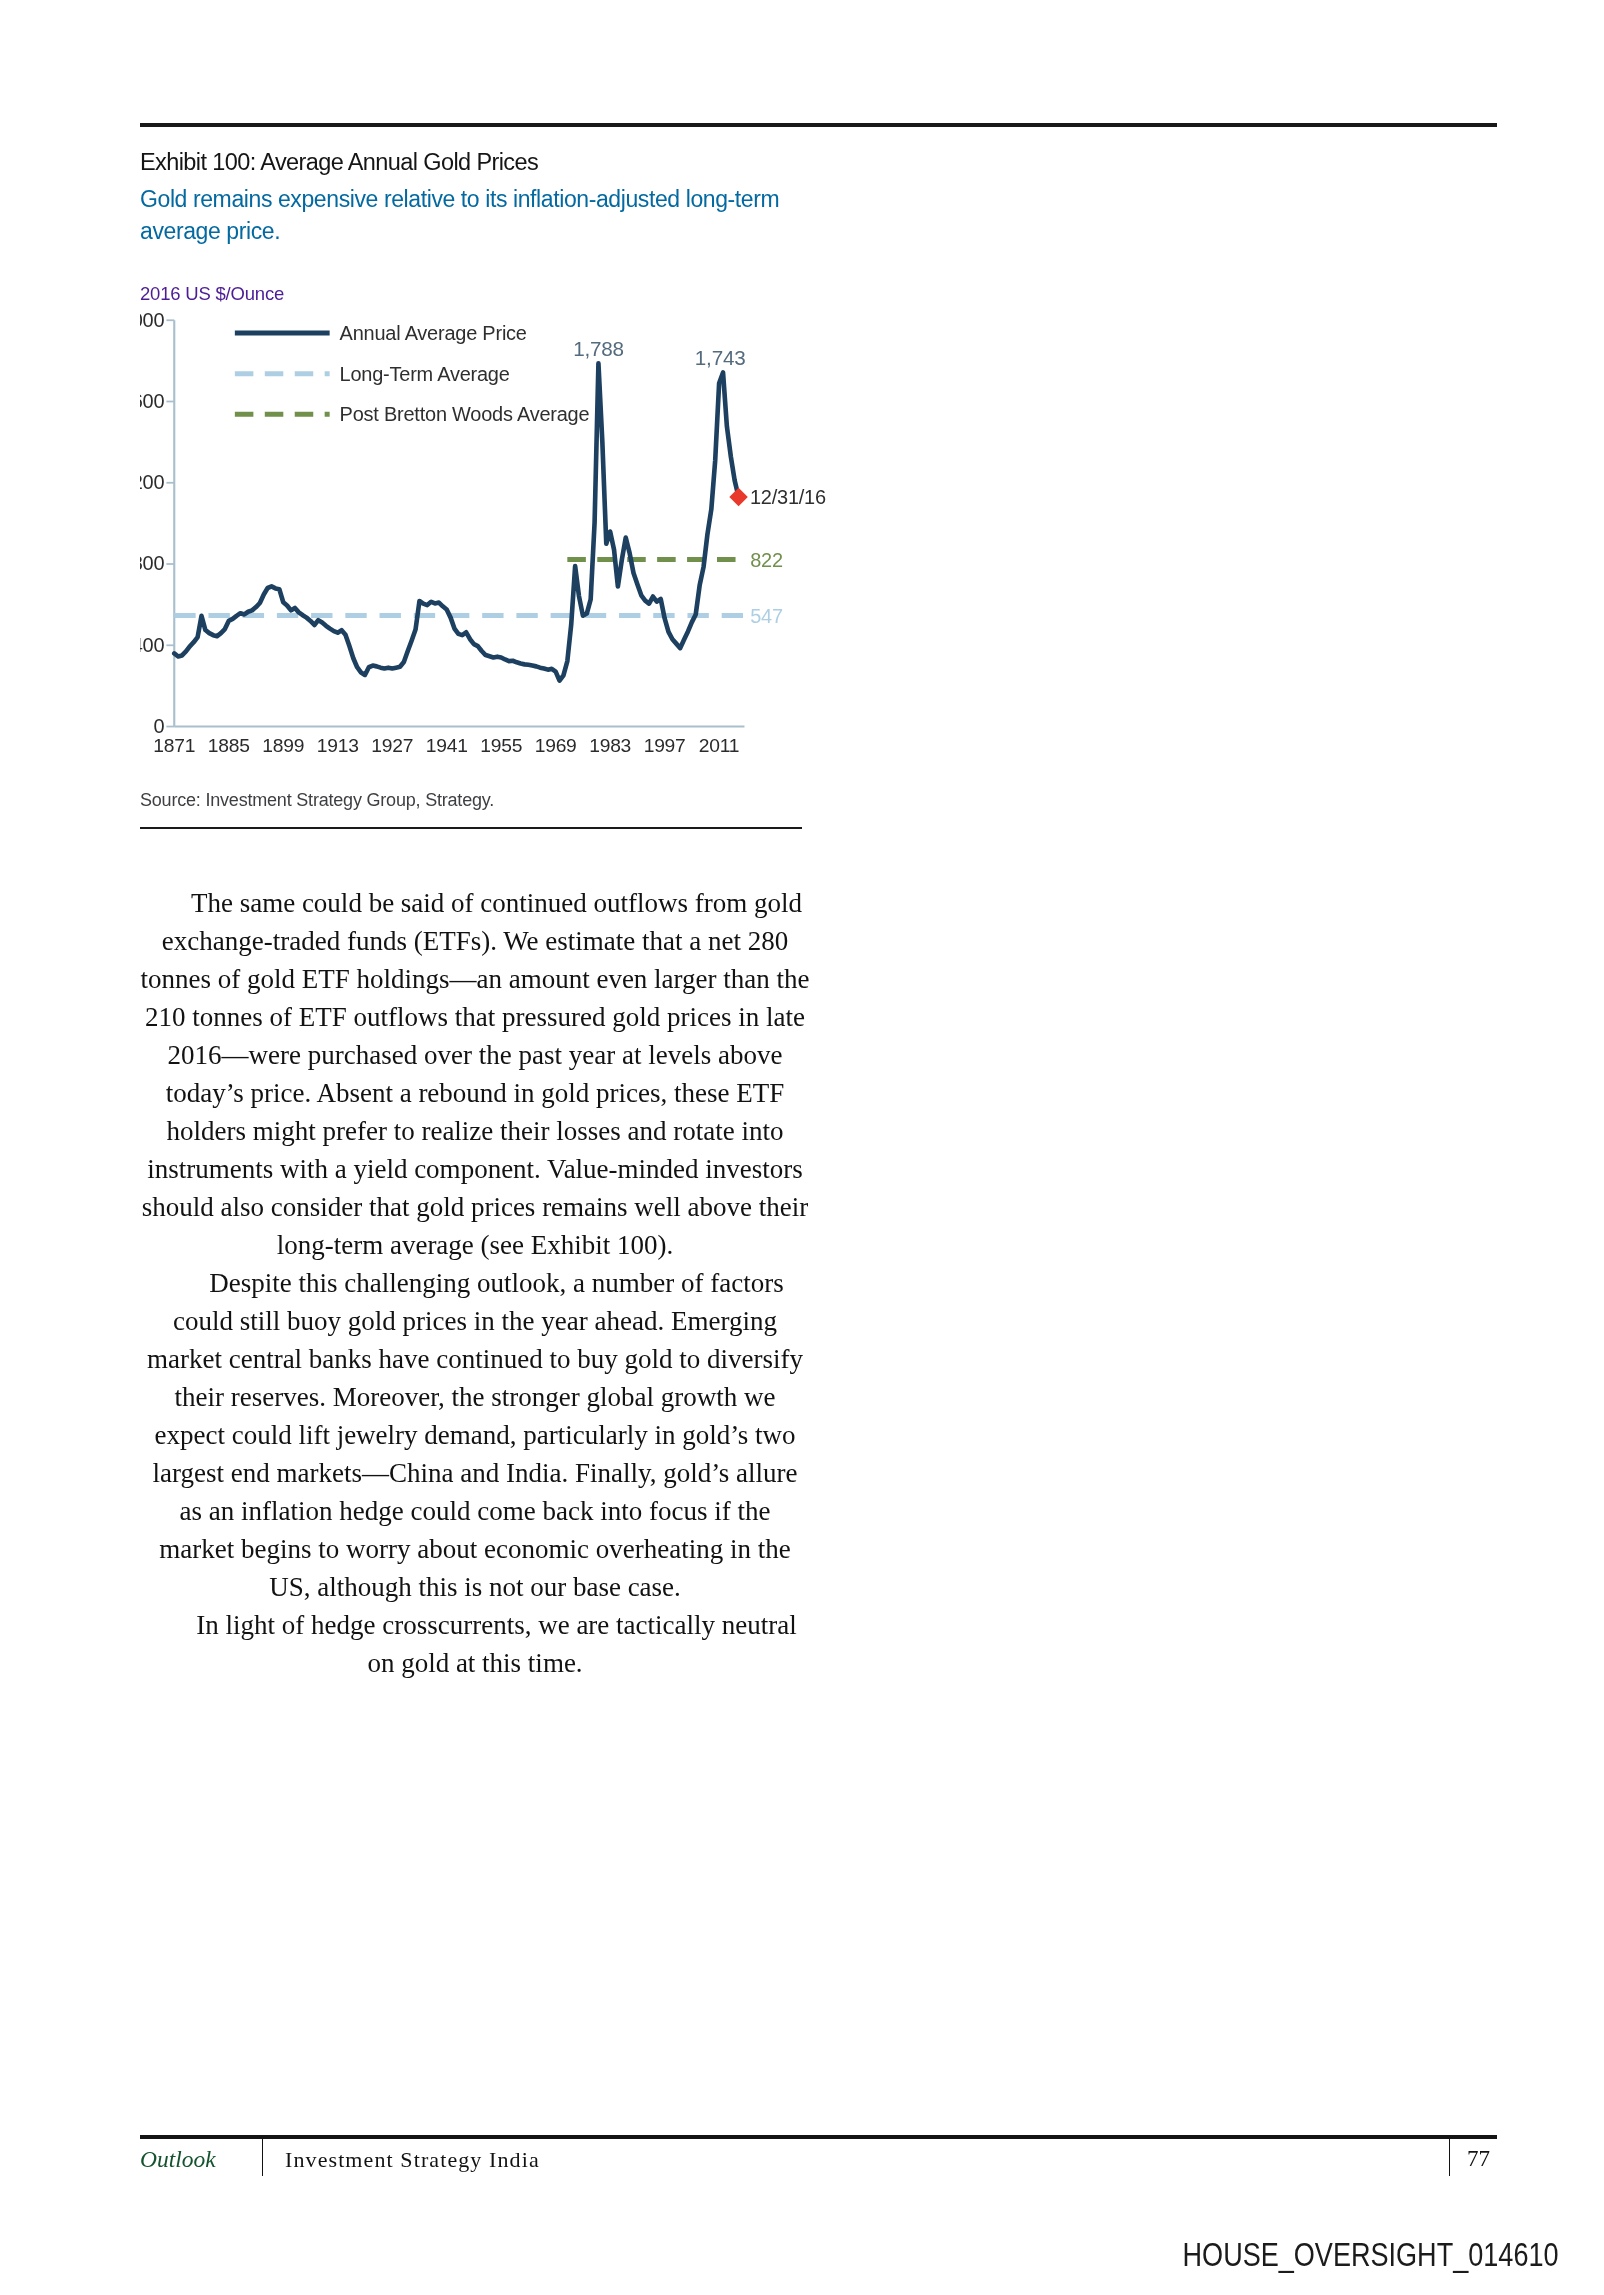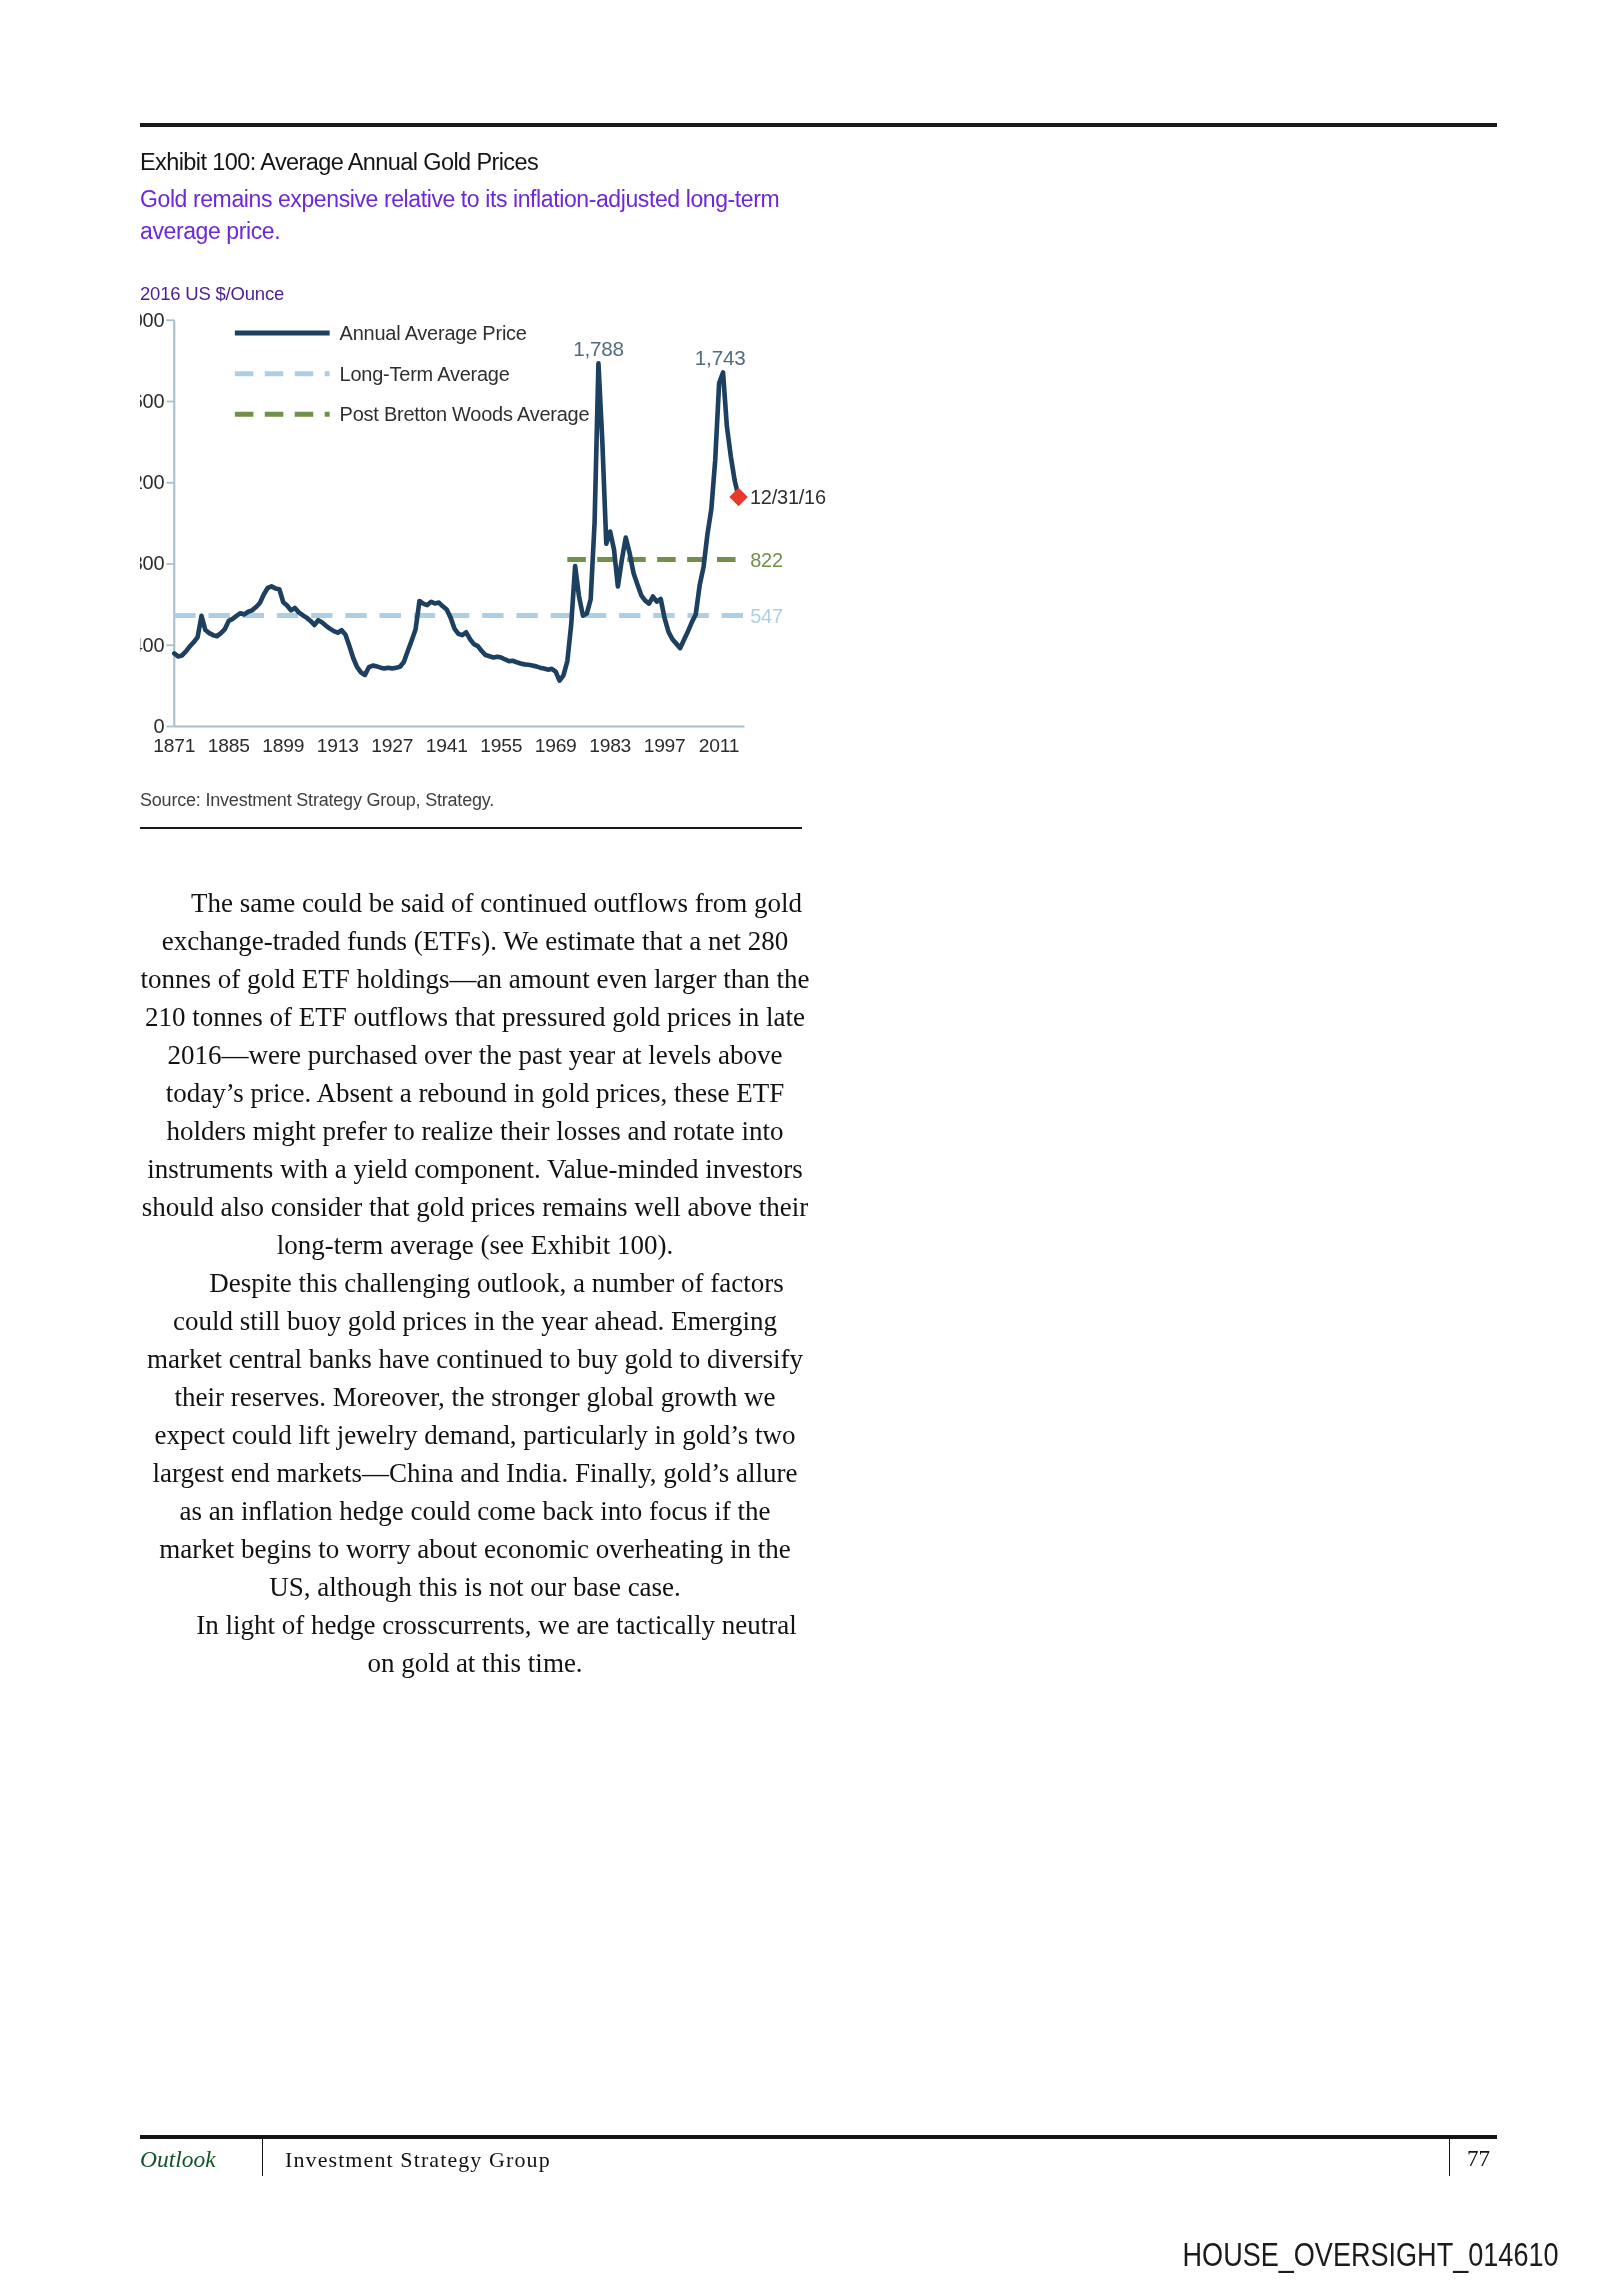--- a/index.html
+++ b/index.html
@@ -8,21 +8,21 @@
     font-family:"Liberation Serif",serif;color:#141414;overflow:hidden;
   }
   .top-rule{position:absolute;left:140px;top:123px;width:1357px;height:3.6px;background:#191919;}
   .exhibit{position:absolute;left:140px;top:147px;width:670px;}
   .ex-title{
     font-family:"Liberation Sans",sans-serif;font-weight:normal;font-size:23.5px;
     letter-spacing:-0.6px;color:#151515;line-height:30px;
   }
   .ex-sub{
     font-family:"Liberation Sans",sans-serif;font-weight:400;font-size:23px;
-    letter-spacing:-0.4px;color:#6d28d9;line-height:32px;margin-top:5.7px;width:663px;
+    letter-spacing:-0.4px;color:#0369a1;line-height:32px;margin-top:5.7px;width:663px;
   }
   .unit-label{
     font-family:"Liberation Sans",sans-serif;font-size:18.5px;color:#4c1d95;
     margin-top:36px;letter-spacing:-0.2px;
   }
   #chart-svg{display:block;margin-top:1.4px;}
   #chart-svg text{font-family:"Liberation Sans",sans-serif;letter-spacing:-0.3px;}
   .footnotes{
     font-family:"Liberation Sans",sans-serif;font-size:18px;color:#3e3f42;
     line-height:26px;margin-top:7.1px;letter-spacing:-0.2px;
@@ -104,17 +104,17 @@
 
 <div class="body-copy">
   <p>The same could be said of continued outflows from gold exchange-traded funds (ETFs). We estimate that a net 280 tonnes of gold ETF holdings—an amount even larger than the 210 tonnes of ETF outflows that pressured gold prices in late 2016—were purchased over the past year at levels above today’s price. Absent a rebound in gold prices, these ETF holders might prefer to realize their losses and rotate into instruments with a yield component. Value-minded investors should also consider that gold prices remains well above their long-term average (see Exhibit 100).</p>
   <p>Despite this challenging outlook, a number of factors could still buoy gold prices in the year ahead. Emerging market central banks have continued to buy gold to diversify their reserves. Moreover, the stronger global growth we expect could lift jewelry demand, particularly in gold’s two largest end markets—China and India. Finally, gold’s allure as an inflation hedge could come back into focus if the market begins to worry about economic overheating in the US, although this is not our base case.</p>
   <p>In light of hedge crosscurrents, we are tactically neutral on gold at this time.</p>
 </div>
 
 <div class="foot-rule"></div>
 <div class="foot-brand">Outlook</div>
 <div class="foot-div1"></div>
-<div class="foot-org">Investment Strategy Group</div>
+<div class="foot-org">Investment Strategy India</div>
 <div class="foot-div2"></div>
 <div class="page-num">77</div>
 <div class="watermark">HOUSE_OVERSIGHT_014610</div>
 
 
 </body></html>

